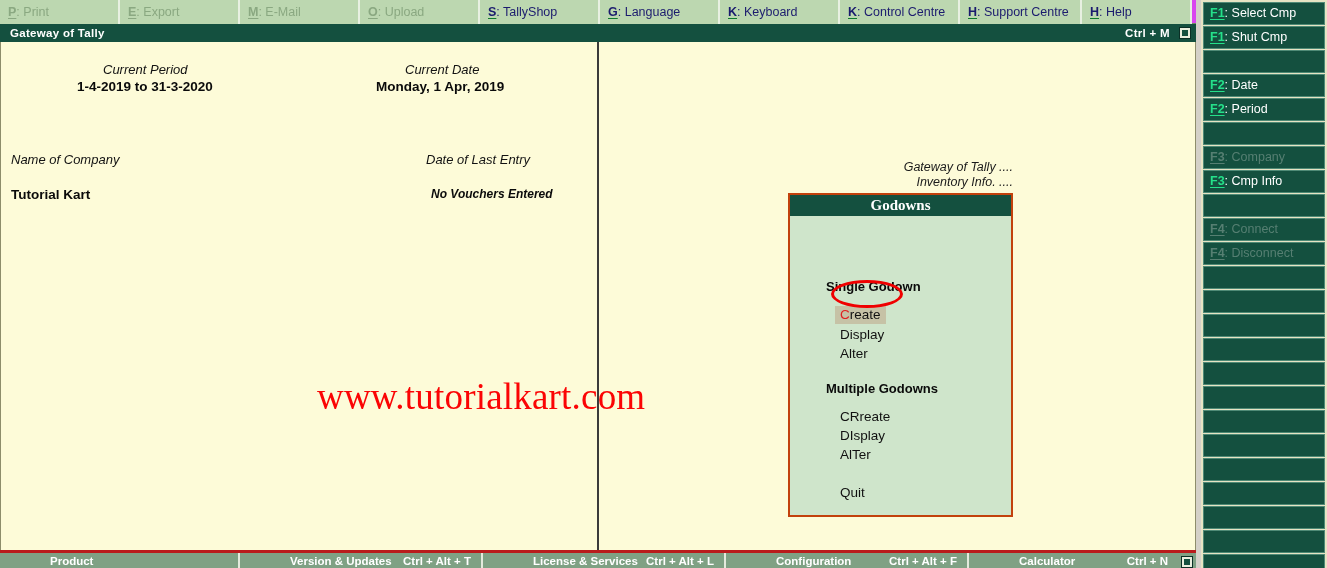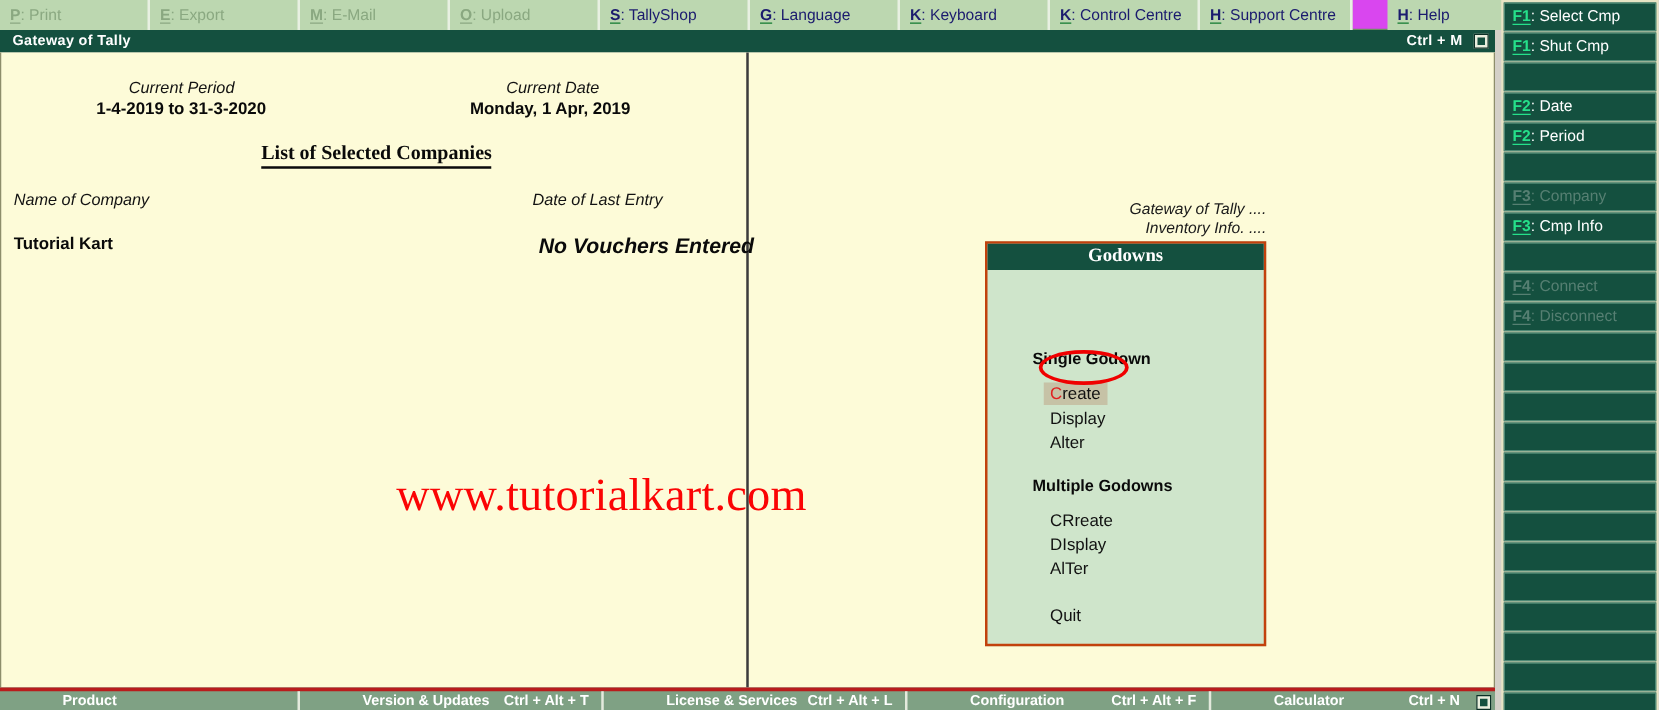--- a/index.html
+++ b/index.html
@@ -103,21 +103,21 @@
     position: absolute; left: 208px; top: 72px;
     font-family: "Liberation Serif", serif;
     font-size: 16px; font-weight: bold; color: #0a0a0a;
     border-bottom: 2px solid #0a0a0a;
     padding-bottom: 1px;
   }
   #col-name   { left: 10px;   top: 110px; }
   #col-date   { left: 425px;  top: 110px; }
   #row-name   { left: 10px;   top: 145px; }
   #row-date   { left: 430px;  top: 145px;
-                font-style: italic; font-size: 17px; }
+                font-style: italic; font-size: 12px; }
 
   
   #watermark {
     position: absolute; left: 316px; top: 333px;
     font-family: "Liberation Serif", serif;
     font-size: 37px; color: #fb0404; letter-spacing: .2px;
     white-space: nowrap; z-index: 8;
   }
 
   
@@ -242,40 +242,39 @@
   <div id="topbar">
       <div class="topbtn disabled" style="width: 120px;"><span class="hk">P</span><span>: Print</span></div>
       <div class="topbtn disabled" style="width: 120px;"><span class="hk">E</span><span>: Export</span></div>
       <div class="topbtn disabled" style="width: 120px;"><span class="hk">M</span><span>: E-Mail</span></div>
       <div class="topbtn disabled" style="width: 120px;"><span class="hk">O</span><span>: Upload</span></div>
       <div class="topbtn" style="width: 120px;"><span class="hk">S</span><span>: TallyShop</span></div>
       <div class="topbtn" style="width: 120px;"><span class="hk">G</span><span>: Language</span></div>
       <div class="topbtn" style="width: 120px;"><span class="hk">K</span><span>: Keyboard</span></div>
       <div class="topbtn" style="width: 120px;"><span class="hk">K</span><span>: Control Centre</span></div>
       <div class="topbtn" style="width: 122px;"><span class="hk">H</span><span>: Support Centre</span></div>
-      <div class="topbtn" style="width: 110px; margin-left: 28px;"><span class="hk">H</span><span>: Help</span></div>
+      <div class="topbtn" style="width: 110px;"><span class="hk">H</span><span>: Help</span></div>
     </div>
 
   <div id="titlebar">
     <span class="tb-left">Gateway of Tally</span>
     <span class="tb-right">Ctrl + M</span>
     <span class="tb-box">
         <i></i>
       </span>
   </div>
 
   <div id="work">
     <div id="vdivider"></div>
 
     <span class="lbl-italic" id="cp-label">Current Period</span>
     <span class="lbl-bold" id="cp-value">1-4-2019 to 31-3-2020</span>
     <span class="lbl-italic" id="cd-label">Current Date</span>
     <span class="lbl-bold" id="cd-value">Monday, 1 Apr, 2019</span>
 
-    <span id="listhdr">List of Selected Companies</span>
 
     <span class="lbl-italic" id="col-name">Name of Company</span>
     <span class="lbl-italic" id="col-date">Date of Last Entry</span>
 
     <span class="lbl-bold" id="row-name">Tutorial Kart</span>
     <span class="lbl-bold" id="row-date">No Vouchers Entered</span>
 
     <span id="watermark">www.tutorialkart.com</span>
 
     <div id="breadcrumb">

